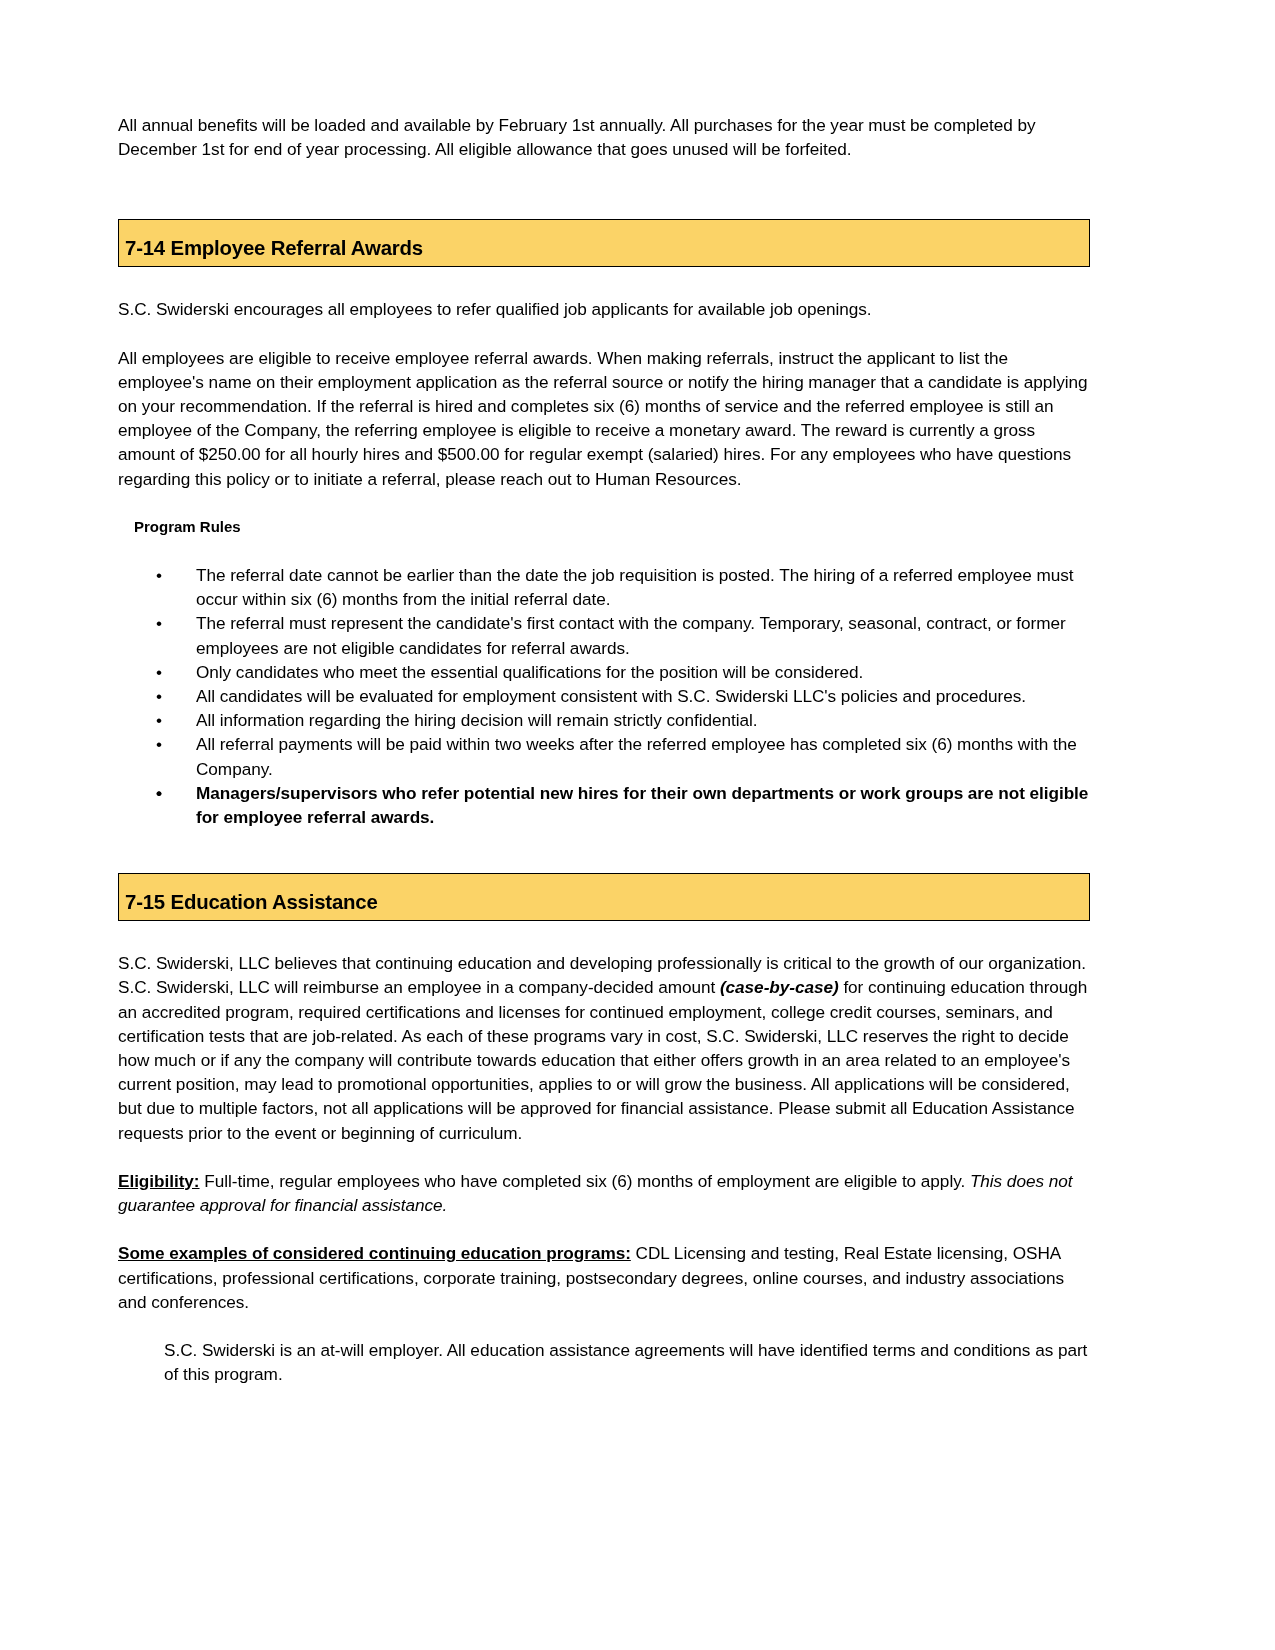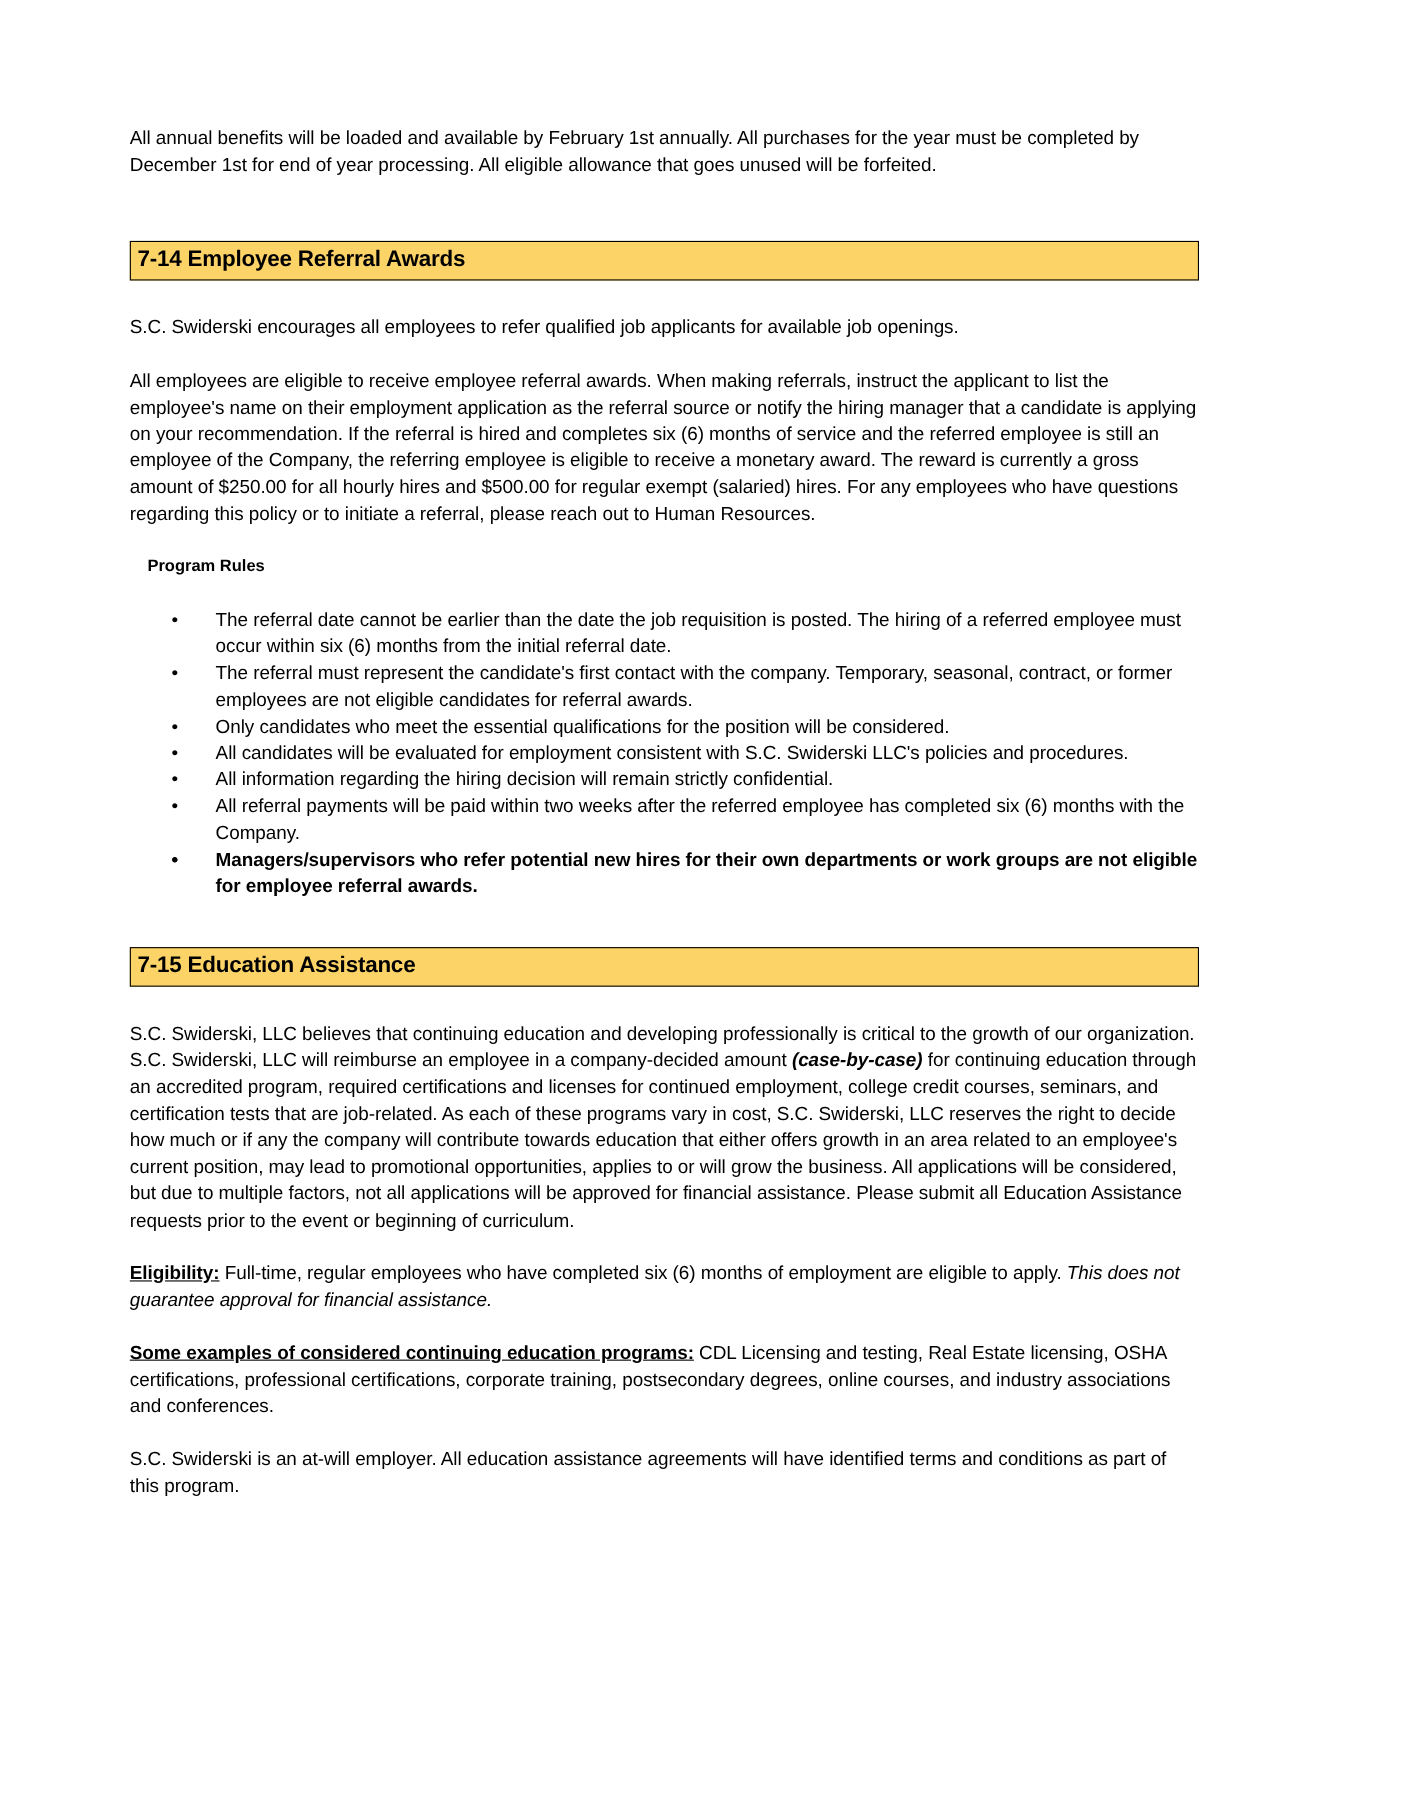--- a/index.html
+++ b/index.html
@@ -28,26 +28,27 @@
   p.body-text {
     font-size: 17.2px;
     line-height: 24.2px;
     margin: 0 0 24px 0;
     text-align: left;
     color: #000;
     letter-spacing: -0.05px;
   }
   p.tight {
     margin-bottom: 0;
+    margin-left: 46px;
   }
   .section-header {
     background: #fbd367;
     border: 1.3px solid #000000;
     box-sizing: border-box;
-    padding: 4px 6px 5px 6px;
+    padding: 16px 6px 5px 6px;
     font-size: 20.4px;
     font-weight: bold;
     line-height: 25px;
     letter-spacing: -0.2px;
     margin: 0;
   }
   .gap-before-header { height: 34px; }
   .gap-after-header  { height: 30px; }
   .sub-head {
     font-size: 15px;

